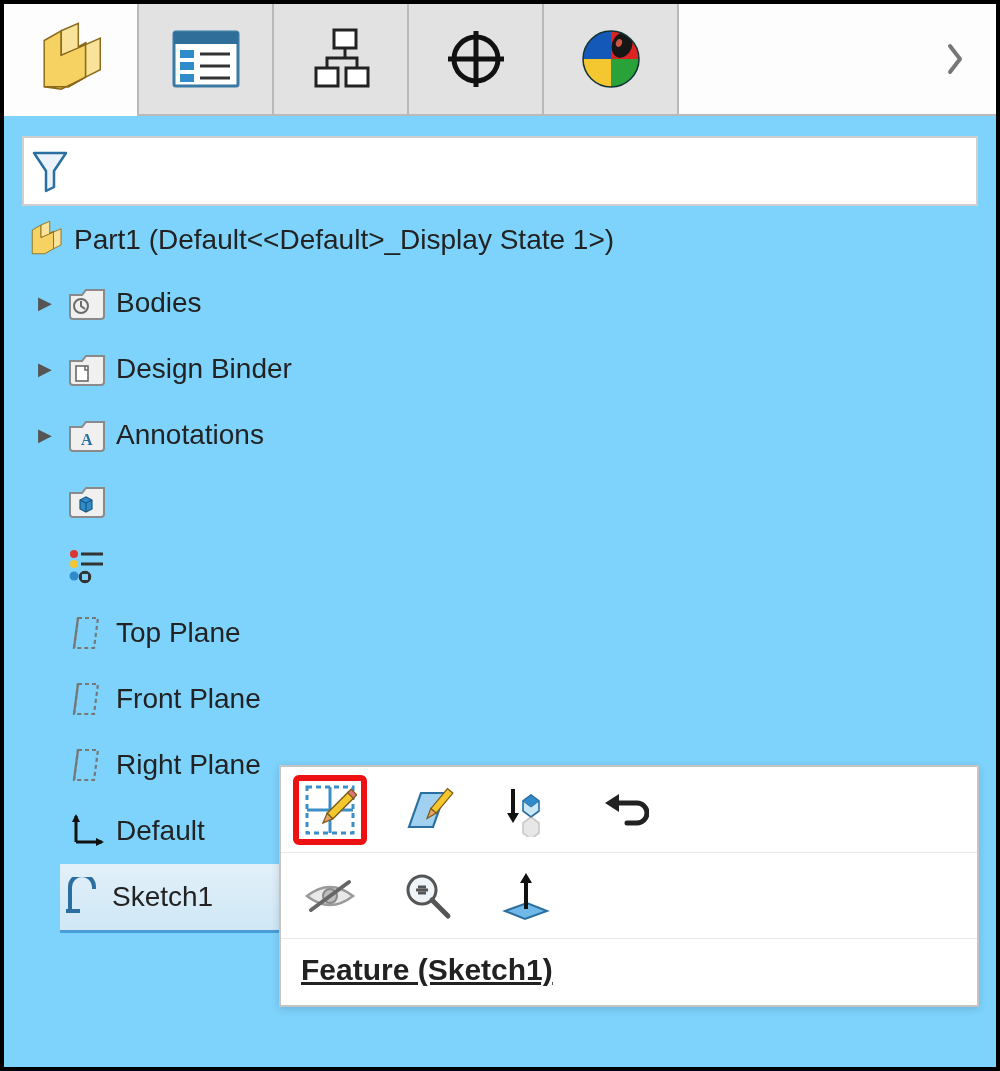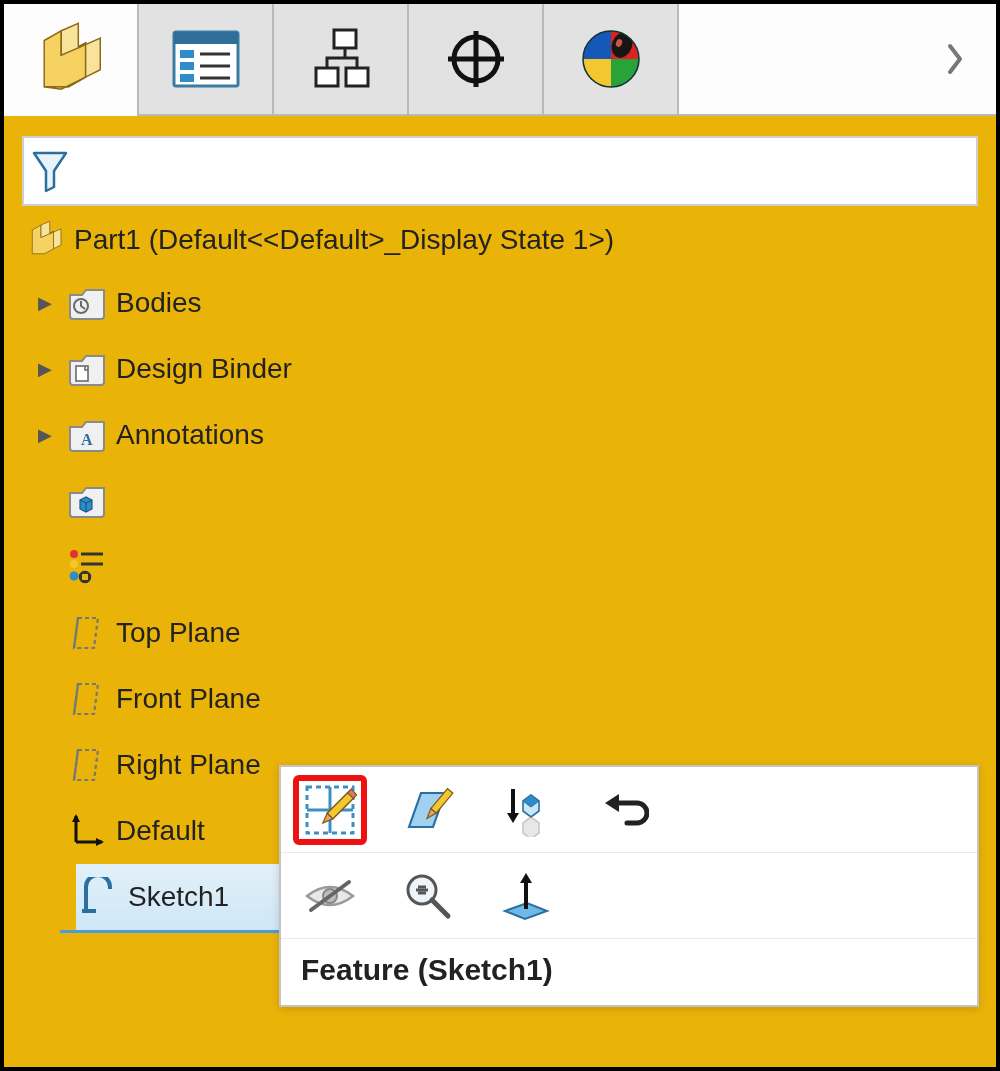--- a/index.html
+++ b/index.html
@@ -7,21 +7,21 @@
     margin: 0;
     font-family: "Segoe UI", Arial, sans-serif;
     font-size: 28px;
     color: #222;
     background: #fff;
   }
   .frame {
     width: 1000px;
     height: 1071px;
     border: 4px solid #000;
-    background: #eab308;
+    background: #7dd3fc;
     position: relative;
   }
   
   .tabbar {
     display: flex;
     align-items: stretch;
     height: 112px;
     position: relative;
     background: #fcfcfc;
   }
@@ -131,20 +131,21 @@
     cursor: pointer;
   }
   .popup-btn.highlight {
     border: 6px solid #e11;
     border-radius: 6px;
   }
   .popup-title {
     font-weight: 700;
     padding: 14px 20px 18px 20px;
     font-size: 30px;
+    text-decoration: underline;
   }
 </style>
 </head>
 <body>
 
 <div class="frame">
 
   <div class="tabbar">
     <div class="tab active">
 
@@ -337,21 +338,21 @@
         <svg width="38" height="38" viewBox="0 0 38 38">
           <line x1="8" y1="30" x2="8" y2="4" stroke="#111" stroke-width="3"></line>
           <polygon points="8,2 4,10 12,10" fill="#111"></polygon>
           <line x1="8" y1="30" x2="34" y2="30" stroke="#111" stroke-width="3"></line>
           <polygon points="36,30 28,26 28,34" fill="#111"></polygon>
         </svg>
       </span>
       <span class="label">Default</span>
     </div>
 
-    <div class="tree-row selected" style="width:250px; margin-left:44px;">
+    <div class="tree-row selected" style="width:250px; margin-left:28px;">
       <span class="icon-slot">
         <svg width="38" height="40" viewBox="0 0 38 40">
           <path d="M6 34 V10 a12 12 0 0 1 24 0" fill="none" stroke="#2a6fa0" stroke-width="4" stroke-linecap="square"></path>
           <line x1="2" y1="34" x2="16" y2="34" stroke="#2a6fa0" stroke-width="4"></line>
         </svg>
       </span>
       <span class="label">Sketch1</span>
     </div>
     <div class="indent-line"></div>
   </div>

